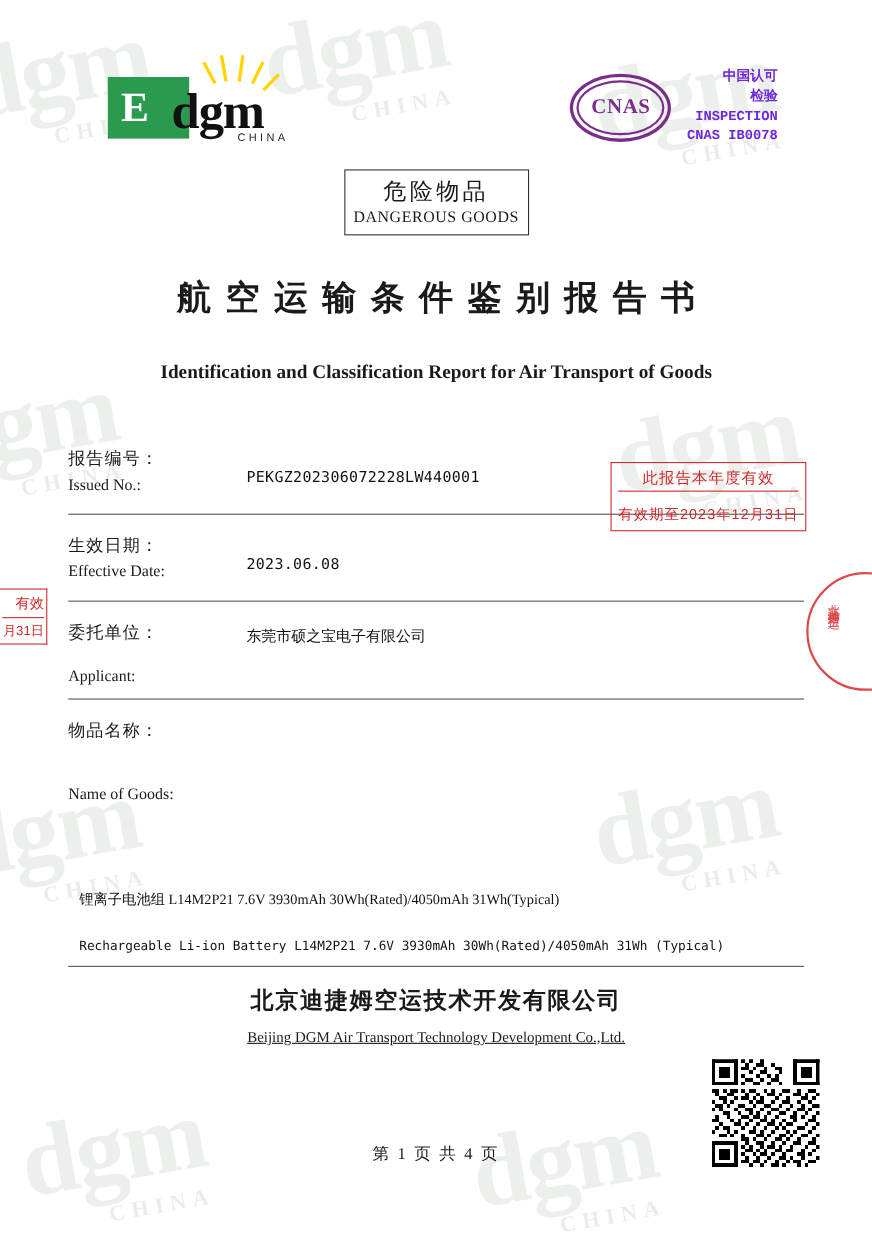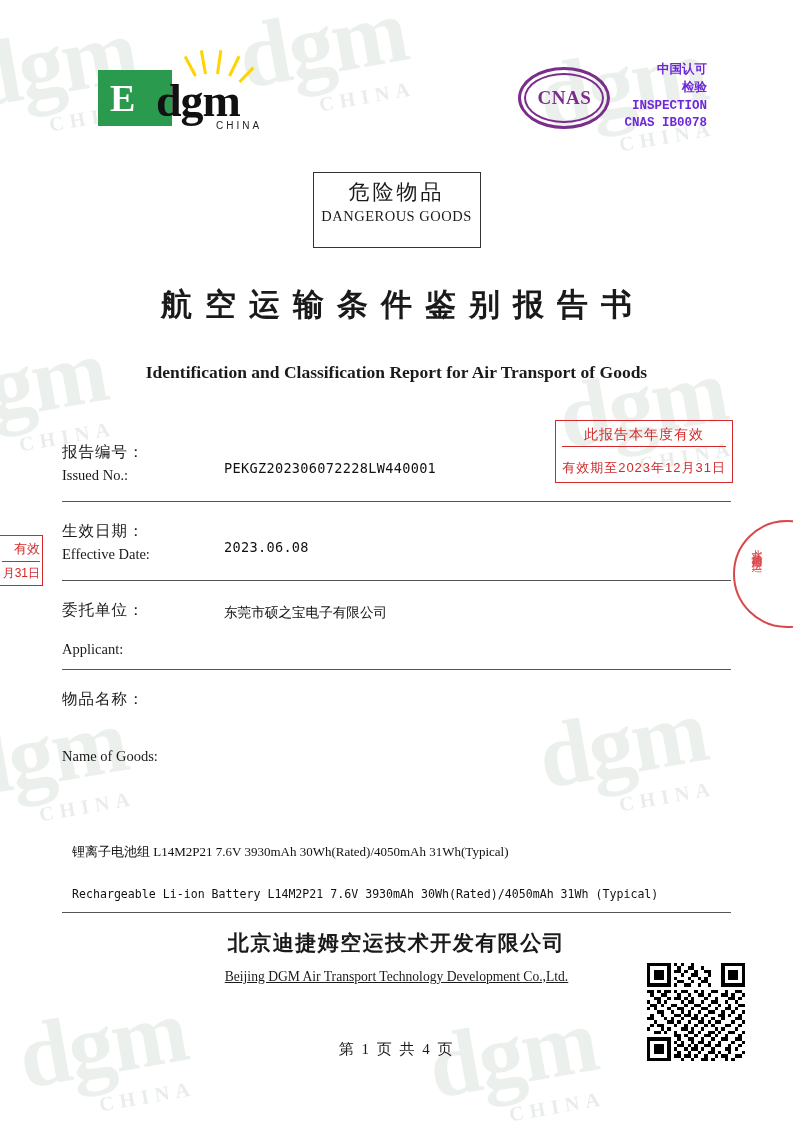--- a/index.html
+++ b/index.html
@@ -151,25 +151,25 @@
     font-weight: bold;
     color: #6d28d9;
     text-align: right;
   }
   .cnas-info .cn {
     font-weight: bold;
   }
 
   
   .dg-box {
-    margin: 28px auto 0 auto;
+    margin: 10px auto 0 auto;
     width: 158px;
     border: 1px solid #333;
     text-align: center;
-    padding: 5px 4px 22px 4px;
+    padding: 5px 4px 6px 4px;
   }
   .dg-cn {
     font-size: 21px;
     letter-spacing: 3px;
     font-family: "Liberation Serif", serif;
     font-weight: normal;
   }
   .dg-en {
     font-size: 14.5px;
     letter-spacing: 0.5px;

